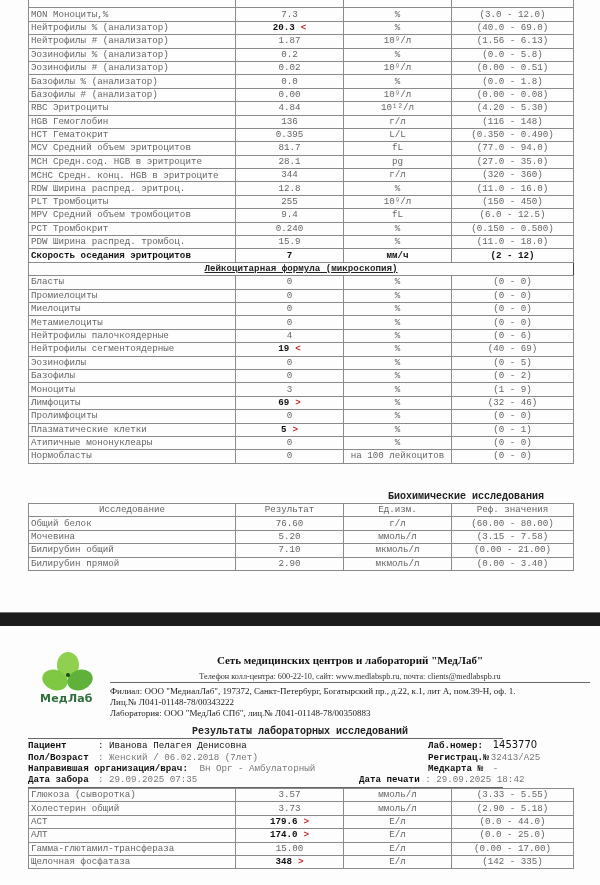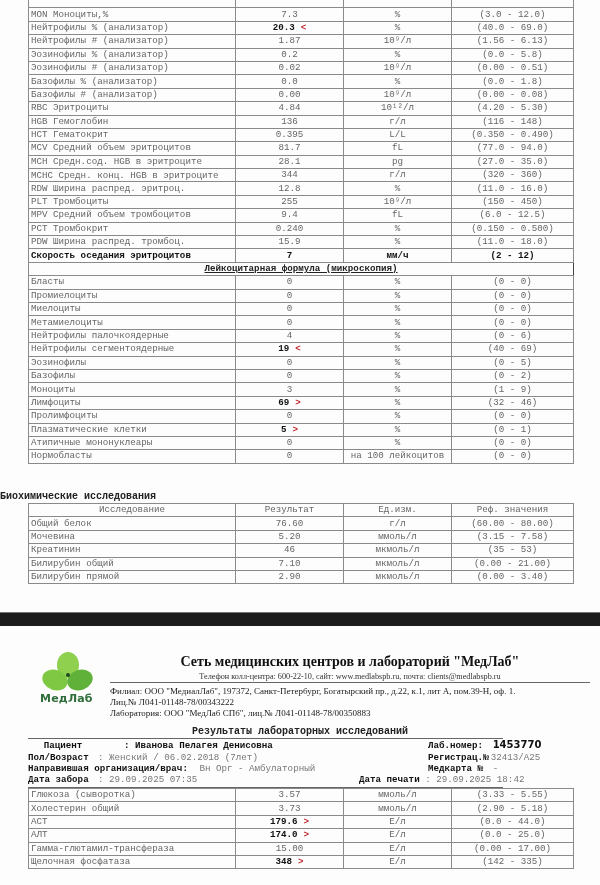--- a/index.html
+++ b/index.html
@@ -10,35 +10,35 @@
   #page2{top:626px;height:259px;}
   table{border-collapse:collapse;position:absolute;left:28px;width:471px;table-layout:fixed;}
   td,th{border:1px solid #8a8a8a;font-size:9.2px;line-height:12px;height:12.4px;padding:0 2px;font-weight:normal;color:#666;white-space:nowrap;overflow:hidden;}
   td.c{text-align:center;}
   col.c1{width:207px;} col.c2{width:108px;} col.c3{width:108px;} col.c4{width:122px;}
   tr.bold td{font-weight:bold;color:#111;}
   td.flag{font-weight:bold;color:#111;}
   .arrow{color:#c0262c;font-weight:bold;}
   td.wrap{white-space:normal;line-height:11px;}
   tr.sect td{border-left:1px solid #8a8a8a;border-right:1px solid #404040;text-align:center;font-weight:bold;color:#222;text-decoration:underline;}
-  .section-title{position:absolute;left:0;width:600px;text-align:left;font-weight:bold;font-size:10px;color:#222;}
+  .section-title{position:absolute;left:0;width:544px;text-align:right;font-weight:bold;font-size:10px;color:#222;}
   th{text-align:center;color:#666;}
   
   .logo{position:absolute;left:38px;top:22px;width:60px;height:60px;}
   .brand{position:absolute;left:40px;top:66px;font-family:"DejaVu Sans",sans-serif;font-weight:bold;font-size:11px;color:#2f6e3a;letter-spacing:0.2px;}
-  .company{position:absolute;left:110px;top:28px;width:480px;text-align:center;font-family:"Liberation Serif",serif;font-weight:bold;font-size:14px;color:#111;}
+  .company{position:absolute;left:110px;top:28px;width:480px;text-align:center;font-family:"Liberation Serif",serif;font-weight:bold;font-size:11px;color:#111;}
   .contacts{position:absolute;left:110px;top:46px;width:480px;text-align:center;font-family:"Liberation Serif",serif;font-size:8.2px;color:#333;border-bottom:1px solid #666;padding-bottom:1px;}
   .addr{position:absolute;left:110px;font-family:"Liberation Serif",serif;font-size:9px;color:#222;white-space:nowrap;}
   .results-title{position:absolute;left:0;top:100px;width:600px;text-align:center;font-weight:bold;font-size:10px;color:#222;}
   .info{position:absolute;left:28px;top:112px;width:475px;border-top:1px solid #666;border-bottom:1px solid #666;height:48px;font-size:9.2px;}
   .info .row{position:absolute;left:0;white-space:nowrap;}
   .lbl{font-weight:bold;color:#111;}
   .val{color:#777;}
-  .valb{font-weight:bold;color:#111;margin-left:26px;}
-  .labnum{font-family:"DejaVu Sans",sans-serif;font-weight:bold;font-size:10px;color:#111;}
+  .valb{font-weight:normal;color:#111;}
+  .labnum{font-family:"DejaVu Sans",sans-serif;font-weight:normal;font-size:10px;color:#111;}
 </style>
 </head>
 <body>
 
 <div class="page" id="page1">
   <table style="top:-6px;">
     <colgroup>
         <col class="c1">
         <col class="c2">
         <col class="c3">
@@ -277,26 +277,20 @@
           <td class="c">г/л</td>
           <td class="c">(60.00 - 80.00)</td>
         </tr>
         <tr>
           <td>Мочевина</td>
           <td class="c">5.20</td>
           <td class="c">ммоль/л</td>
           <td class="c">(3.15 - 7.58)</td>
         </tr>
         <tr>
-          <td>Креатинин</td>
-          <td class="c">46</td>
-          <td class="c">мкмоль/л</td>
-          <td class="c">(35 - 53)</td>
-        </tr>
-        <tr>
           <td>Билирубин общий</td>
           <td class="c">7.10</td>
           <td class="c">мкмоль/л</td>
           <td class="c">(0.00 - 21.00)</td>
         </tr>
         <tr>
           <td>Билирубин прямой</td>
           <td class="c">2.90</td>
           <td class="c">мкмоль/л</td>
           <td class="c">(0.00 - 3.40)</td>
@@ -318,21 +312,21 @@
   <div class="company">Сеть медицинских центров и лабораторий "МедЛаб"</div>
   <div class="contacts">Телефон колл-центра: 600-22-10, сайт: www.medlabspb.ru, почта: clients@medlabspb.ru</div>
   <div class="addr" style="top:60px;">Филиал: ООО "МедиалЛаб", 197372, Санкт-Петербург, Богатырский пр., д.22, к.1, лит А, пом.39-Н, оф. 1.</div>
   <div class="addr" style="top:71px;">Лиц.№ Л041-01148-78/00343222</div>
   <div class="addr" style="top:82px;">Лаборатория: ООО "МедЛаб СПб", лиц.№ Л041-01148-78/00350883</div>
 
   <div class="results-title">Результаты лабораторных исследований</div>
 
   <div class="info">
     <div class="row" style="top:1px;">
-      <span class="lbl" style="display:inline-block;width:70px;text-align:center;">Пациент</span><span class="valb">: Иванова Пелагея Денисовна</span>
+      <span class="lbl" style="display:inline-block;width:70px;">Пациент</span><span class="valb">: Иванова Пелагея Денисовна</span>
     </div>
     <div class="row" style="top:13px;">
       <span class="lbl" style="display:inline-block;width:70px;">Пол/Возраст</span><span class="val">: Женский / 06.02.2018 (7лет)</span>
     </div>
     <div class="row" style="top:24px;">
       <span class="lbl">Направившая организация/врач:</span>
       <span class="val" style="margin-left:6px;">Вн Орг - Амбулаторный</span>
     </div>
     <div class="row" style="top:35px;">
       <span class="lbl" style="display:inline-block;width:70px;">Дата забора</span><span class="val">: 29.09.2025 07:35</span>

